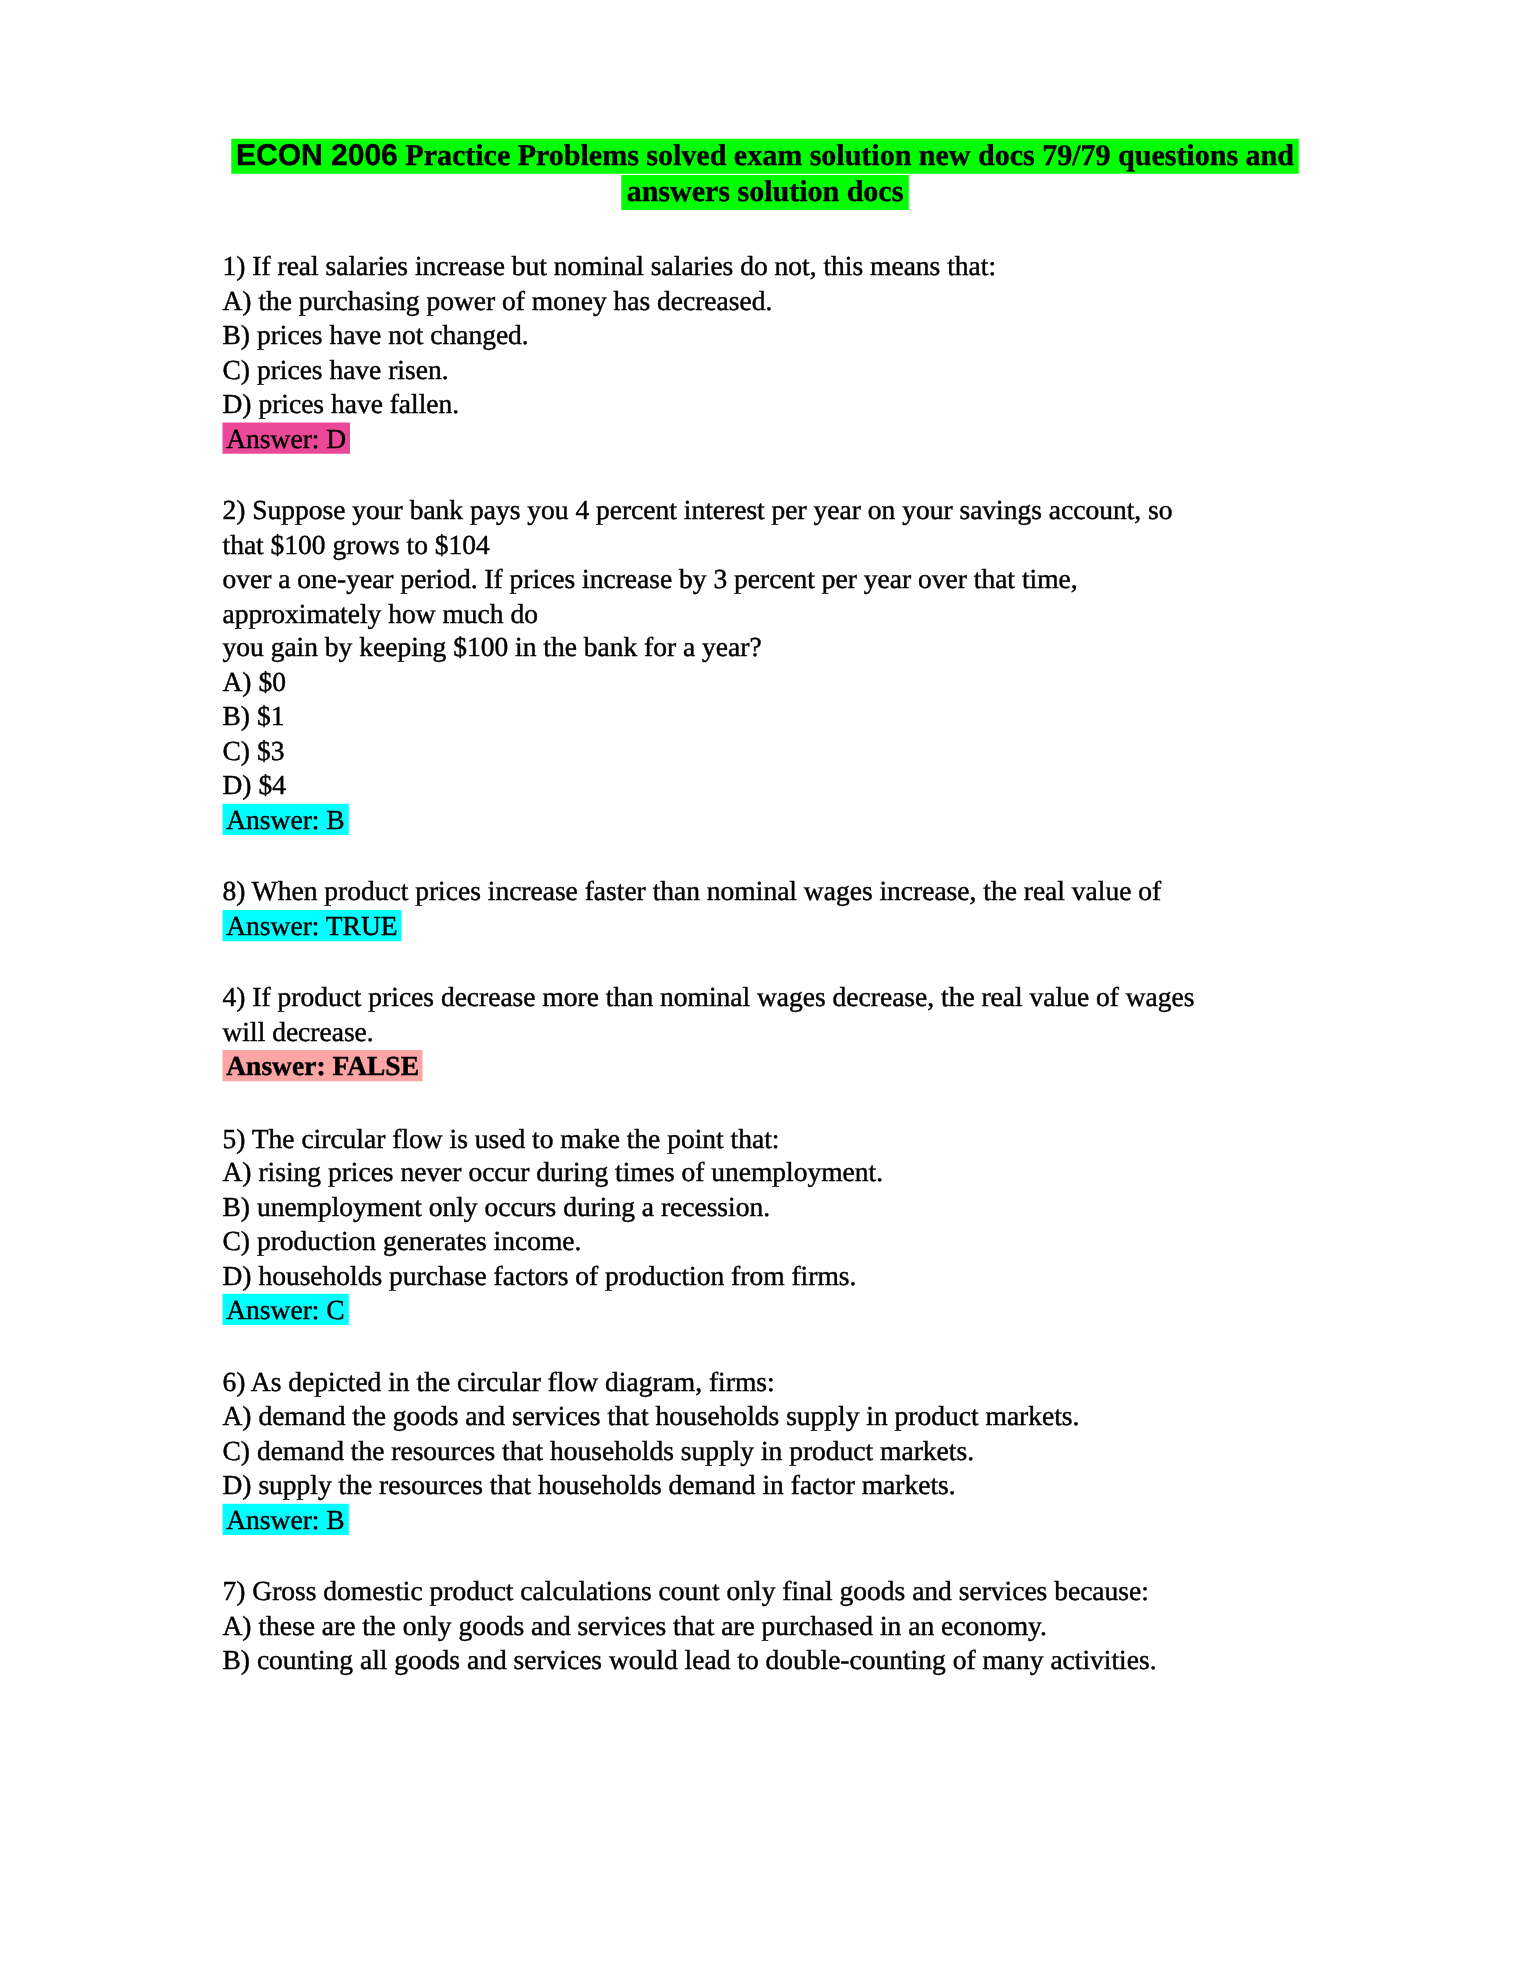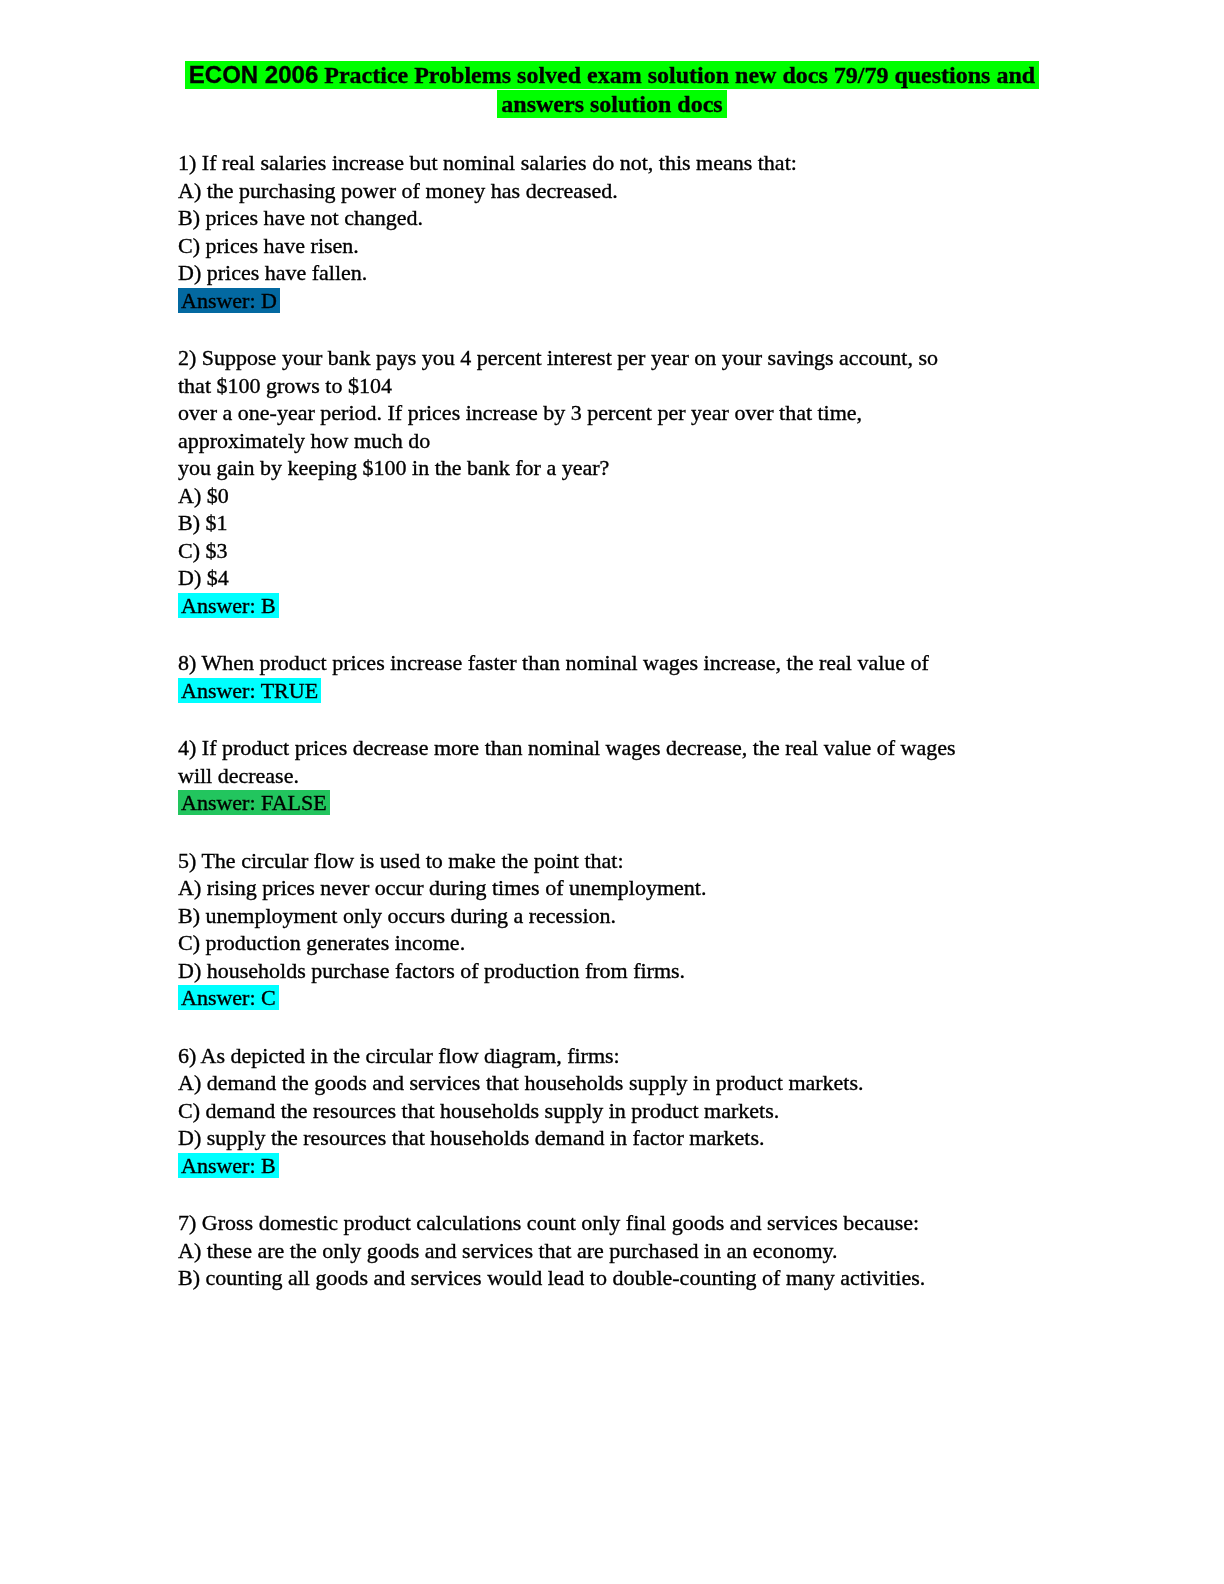--- a/index.html
+++ b/index.html
@@ -9,21 +9,21 @@
   }
   .page {
     position: relative;
     width: 1224px;
     height: 1584px;
     background: #ffffff;
     overflow: hidden;
     color: #000000;
   }
   .title-block {
-    padding-top: 60px;
+    padding-top: 110px;
     text-align: center;
     font-family: "Liberation Serif", serif;
     font-size: 24px;
     line-height: 29px;
     font-weight: bold;
     -webkit-text-stroke: 0.3px #000;
   }
   .title-line { white-space: nowrap; }
   .hl-title {
     padding: 1px 4px;
@@ -59,42 +59,42 @@
     <div class="title-line"><span class="hl-title" style="background: rgb(0, 255, 0); text-align: right;">answers solution docs</span></div>
   </div>
 
   <div class="content" id="questions">
       <div class="question">
         <div class="qline">1) If real salaries increase but nominal salaries do not, this means that:</div>
         <div class="qline">A) the purchasing power of money has decreased.</div>
         <div class="qline">B) prices have not changed.</div>
         <div class="qline">C) prices have risen.</div>
         <div class="qline">D) prices have fallen.</div>
-        <div class="qline"><span class="hl-answer" style="background: #0369a1; margin-top: 17px;">Answer: D</span></div>
+        <div class="qline"><span class="hl-answer" style="background: #ec4899; margin-top: 17px;">Answer: D</span></div>
       </div>
       <div class="question">
         <div class="qline">2) Suppose your bank pays you 4 percent interest per year on your savings account, so</div>
         <div class="qline">that $100 grows to $104</div>
         <div class="qline">over a one-year period. If prices increase by 3 percent per year over that time,</div>
         <div class="qline">approximately how much do</div>
         <div class="qline">you gain by keeping $100 in the bank for a year?</div>
         <div class="qline">A) $0</div>
         <div class="qline">B) $1</div>
         <div class="qline">C) $3</div>
         <div class="qline">D) $4</div>
         <div class="qline"><span class="hl-answer" style="background: rgb(0, 255, 255);">Answer: B</span></div>
       </div>
       <div class="question">
         <div class="qline">8) When product prices increase faster than nominal wages increase, the real value of</div>
         <div class="qline"><span class="hl-answer" style="background: rgb(0, 255, 255); margin-top: 16px;">Answer: TRUE</span></div>
       </div>
       <div class="question">
         <div class="qline">4) If product prices decrease more than nominal wages decrease, the real value of wages</div>
         <div class="qline">will decrease.</div>
-        <div class="qline"><span class="hl-answer" style="background: #22c55e;">Answer: FALSE</span></div>
+        <div class="qline"><span class="hl-answer" style="background: #fca5a5; font-weight: bold;">Answer: FALSE</span></div>
       </div>
       <div class="question">
         <div class="qline">5) The circular flow is used to make the point that:</div>
         <div class="qline">A) rising prices never occur during times of unemployment.</div>
         <div class="qline">B) unemployment only occurs during a recession.</div>
         <div class="qline">C) production generates income.</div>
         <div class="qline">D) households purchase factors of production from firms.</div>
         <div class="qline"><span class="hl-answer" style="background: rgb(0, 255, 255);">Answer: C</span></div>
       </div>
       <div class="question">

